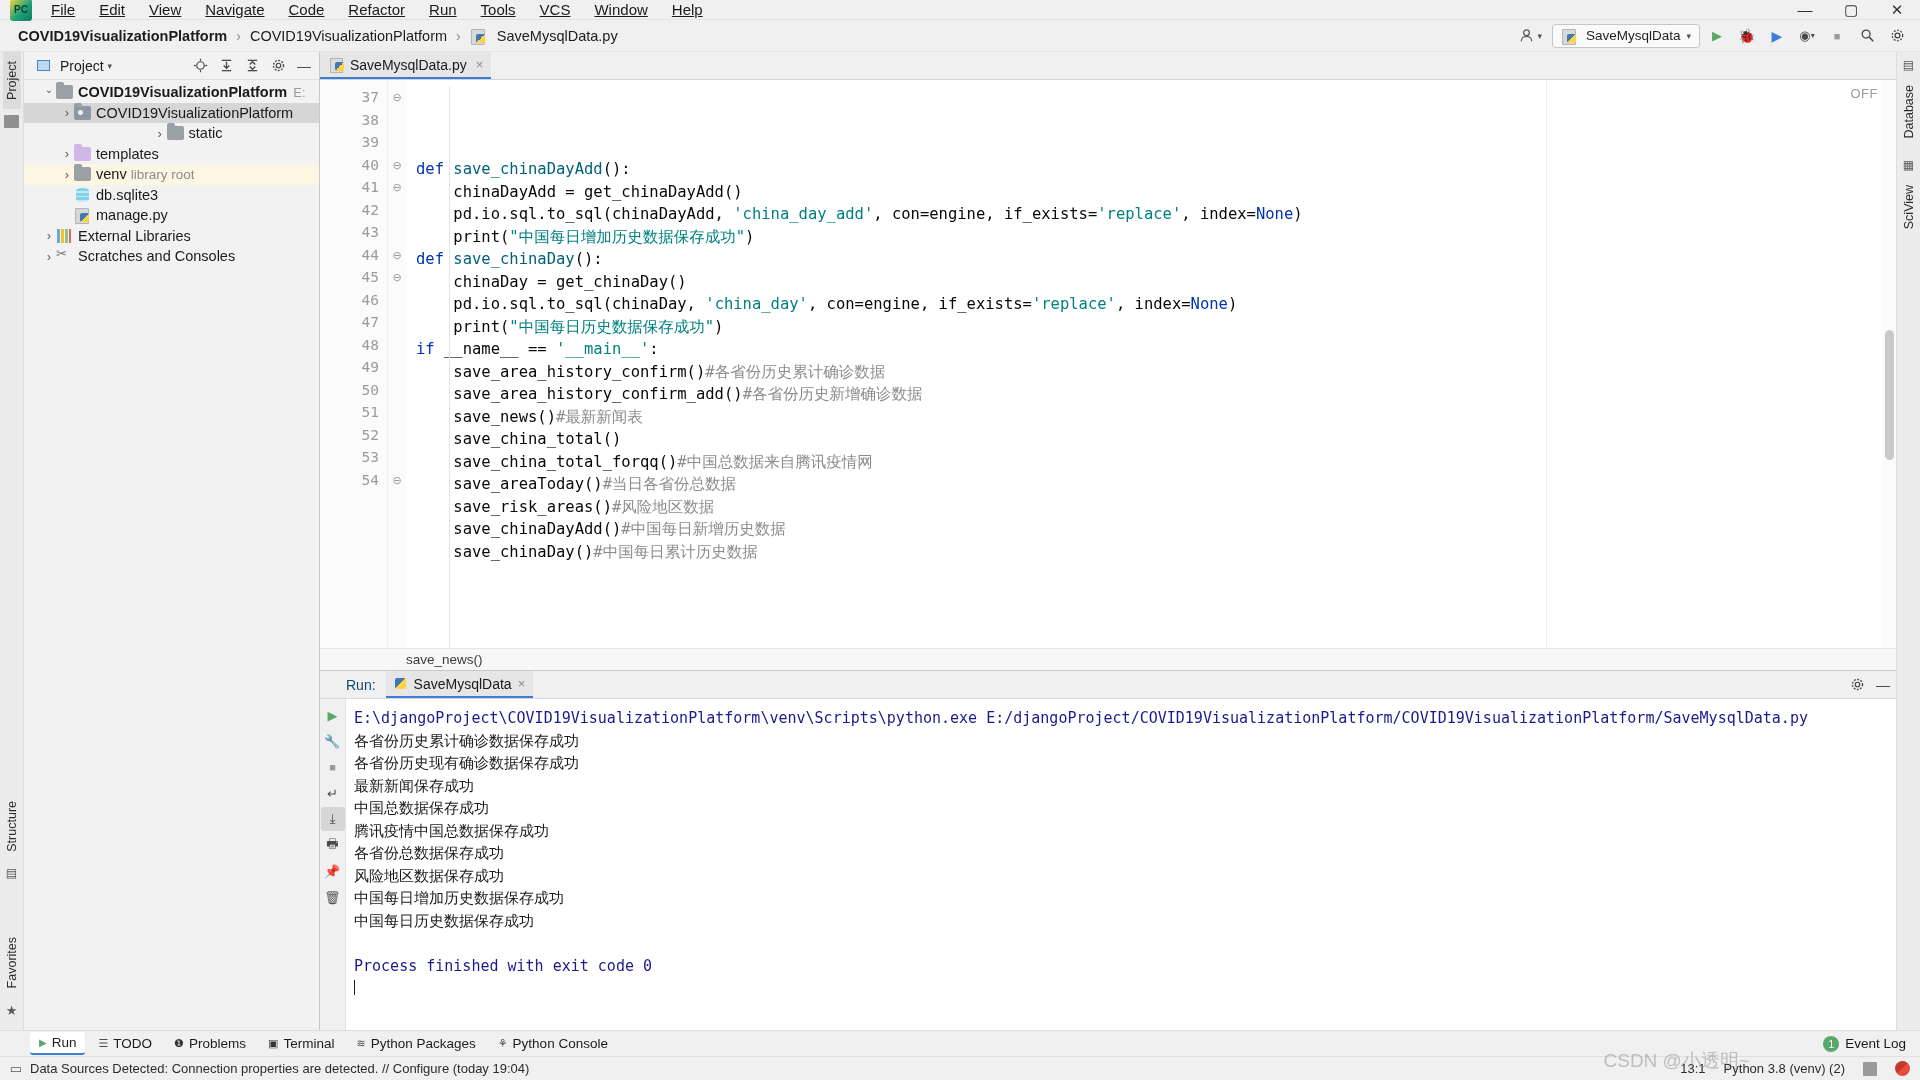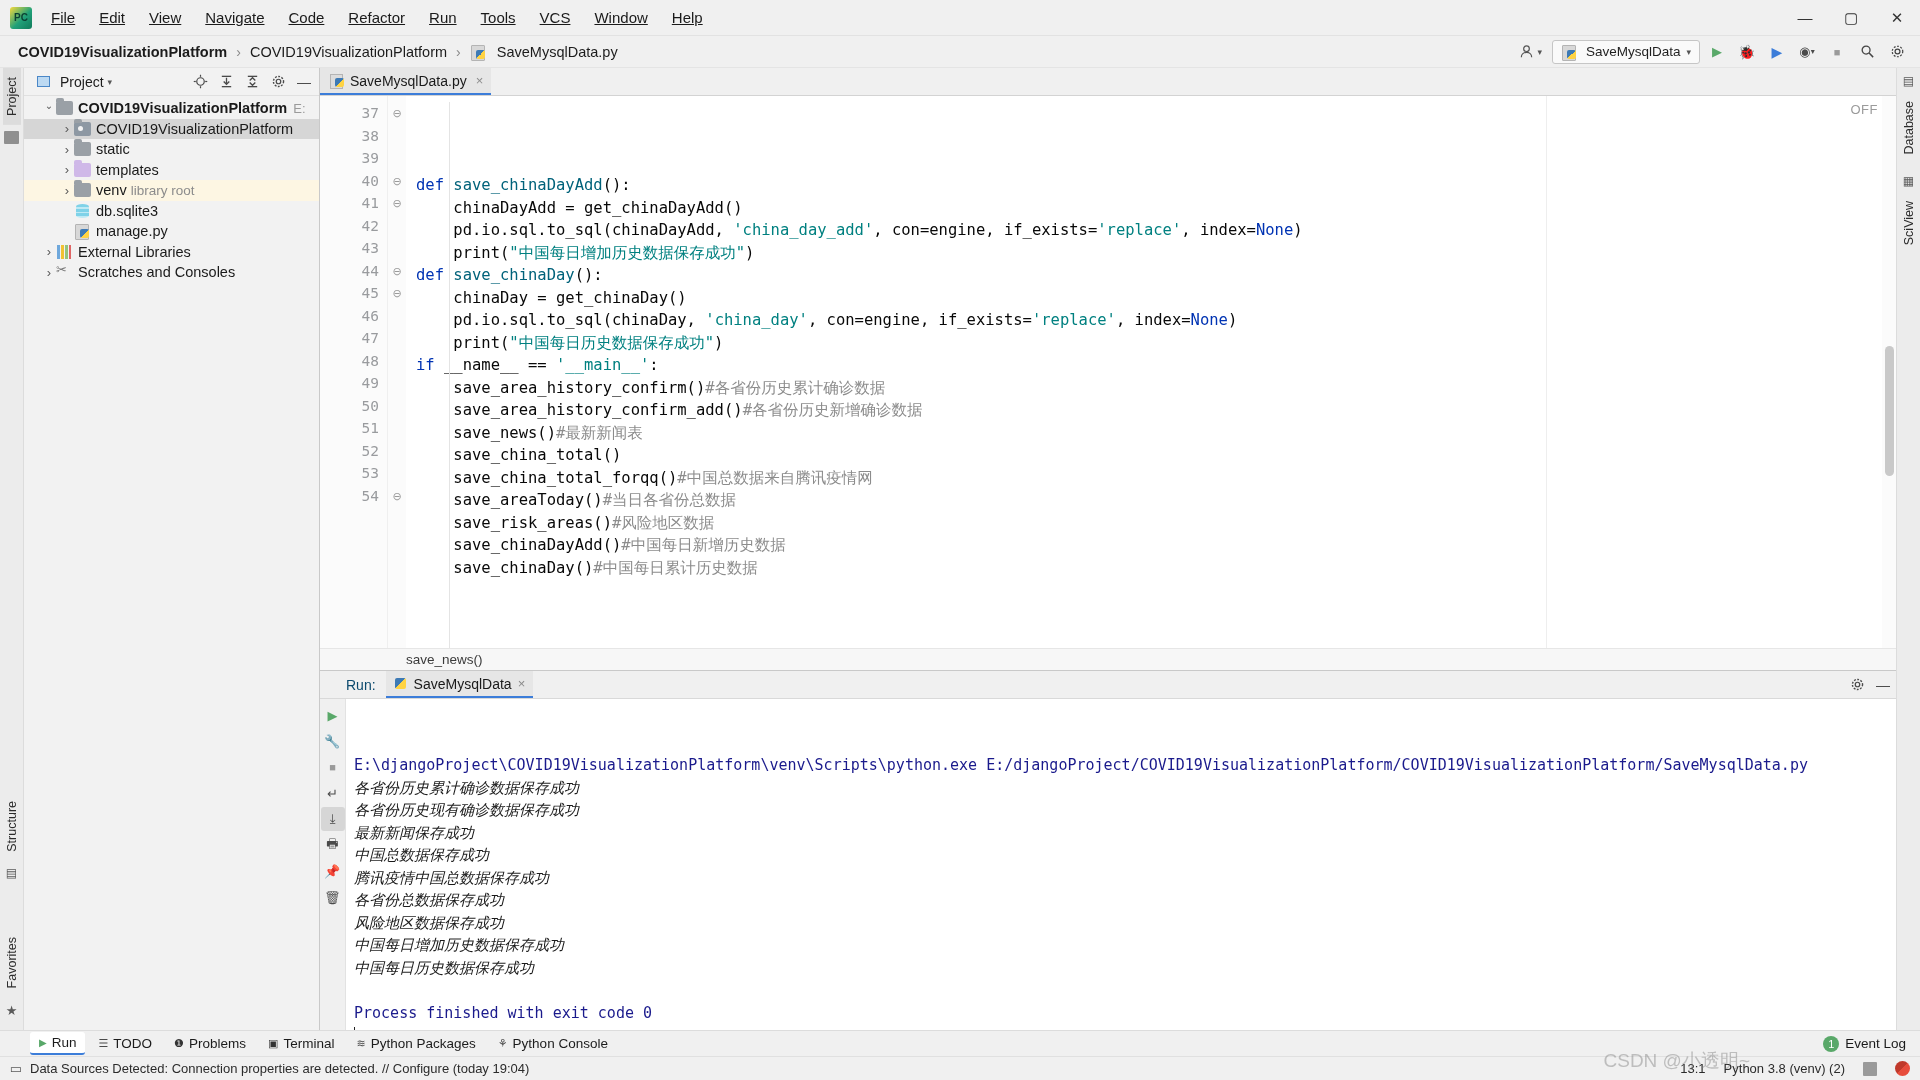--- a/index.html
+++ b/index.html
@@ -8,21 +8,21 @@
     font-family: "Liberation Sans", sans-serif;
     font-size: 13px;
     background: #f2f2f2;
     color: #1a1a1a;
     overflow: hidden;
   }
   #app { position: relative; width: 1920px; height: 1080px; display: flex; flex-direction: column; }
 
   
   .titlebar {
-    height: 36px; background: #f0f0f0; display: flex; align-items: center;
+    height: 20px; background: #f0f0f0; display: flex; align-items: center;
     border-bottom: 1px solid #e2e2e2; position: relative; flex: none;
   }
   .app-logo {
     width: 22px; height: 22px; margin: 0 8px 0 10px; border-radius: 3px;
     background: linear-gradient(135deg,#f7d93c 0%, #21a179 55%, #0f7a5a 100%);
     display: flex; align-items: center; justify-content: center;
     font-size: 10px; font-weight: bold; color: #0b4133;
   }
   .menu { display: flex; align-items: center; gap: 2px; }
   .menu-item {
@@ -242,25 +242,25 @@
     align-items: center; padding-top: 4px; gap: 2px; flex: none; border-right: 1px solid #e2e2e2;
   }
   .rsico {
     width: 24px; height: 24px; display: flex; align-items: center; justify-content: center;
     font-size: 13px; color: #4a4a4a; border-radius: 3px;
   }
   .rsico.active { background: #d6d6d6; }
   .console {
     flex: 1; padding: 8px 0 0 8px; overflow: hidden;
     font-family: "DejaVu Sans Mono", monospace; font-size: 15px; color: #1a1a1a;
-    white-space: pre; position: relative; margin-top: 47px;
+    white-space: pre; position: relative;
   }
   .cl { height: 22.5px; line-height: 22.5px; }
   .cl.cmd { color: #1a1a8c; }
-  .cl.zh { font-family: "Liberation Sans", sans-serif; font-size: 15px; color: #1a1a1a; font-style: italic; }
+  .cl.zh { font-family: "Liberation Sans", sans-serif; font-size: 15px; color: #1a1a1a; }
   .cl.done { color: #1a1a8c; }
   .caret { display: inline-block; width: 1px; height: 15px; background: #222; vertical-align: -2px; }
 
   
   .bottombar {
     height: 26px; background: #f0f0f0; display: flex; align-items: center; flex: none;
     border-top: 1px solid #dcdcdc; padding-left: 30px; gap: 4px;
   }
   .btab {
     display: flex; align-items: center; gap: 5px; padding: 3px 9px;
@@ -436,21 +436,21 @@
           <span class="arrow open"></span>
           <span class="ficon folder"></span>
           <span class="tlabel bold">COVID19VisualizationPlatform</span>
           <span class="tpath">E:</span>
         </div>
         <div class="trow sel" style="padding-left:36px;">
           <span class="arrow closed"></span>
           <span class="ficon folder src"></span>
           <span class="tlabel">COVID19VisualizationPlatform</span>
         </div>
-        <div class="trow" style="padding-left:36px;">
+        <div class="trow" style="padding-left:36px;justify-content:center;">
           <span class="arrow closed"></span>
           <span class="ficon folder"></span>
           <span class="tlabel">static</span>
         </div>
         <div class="trow" style="padding-left:36px;">
           <span class="arrow closed"></span>
           <span class="ficon folder purple"></span>
           <span class="tlabel">templates</span>
         </div>
         <div class="trow hl" style="padding-left:36px;">

